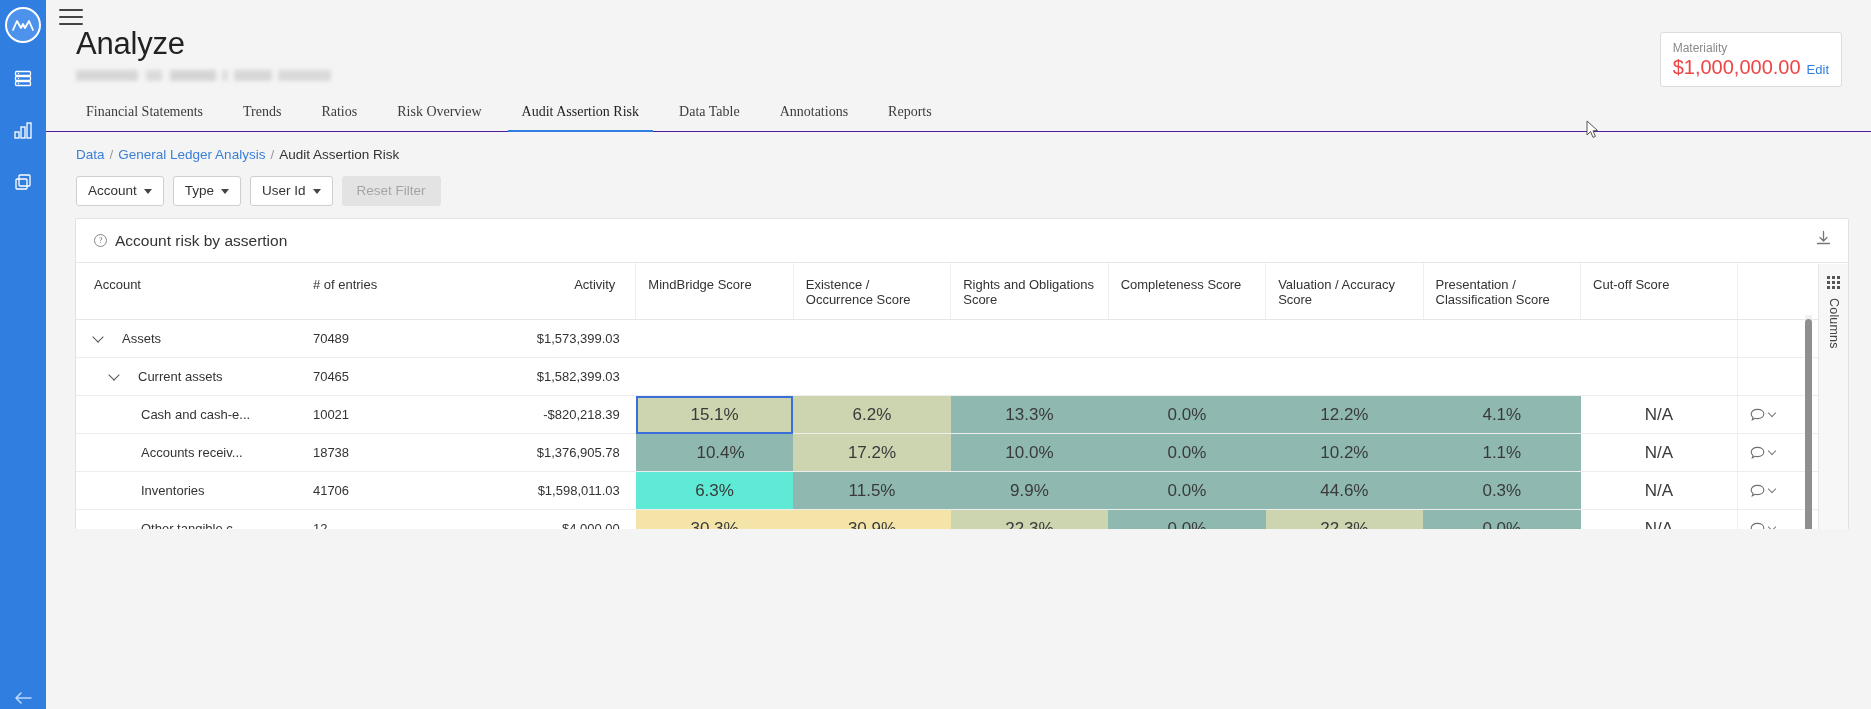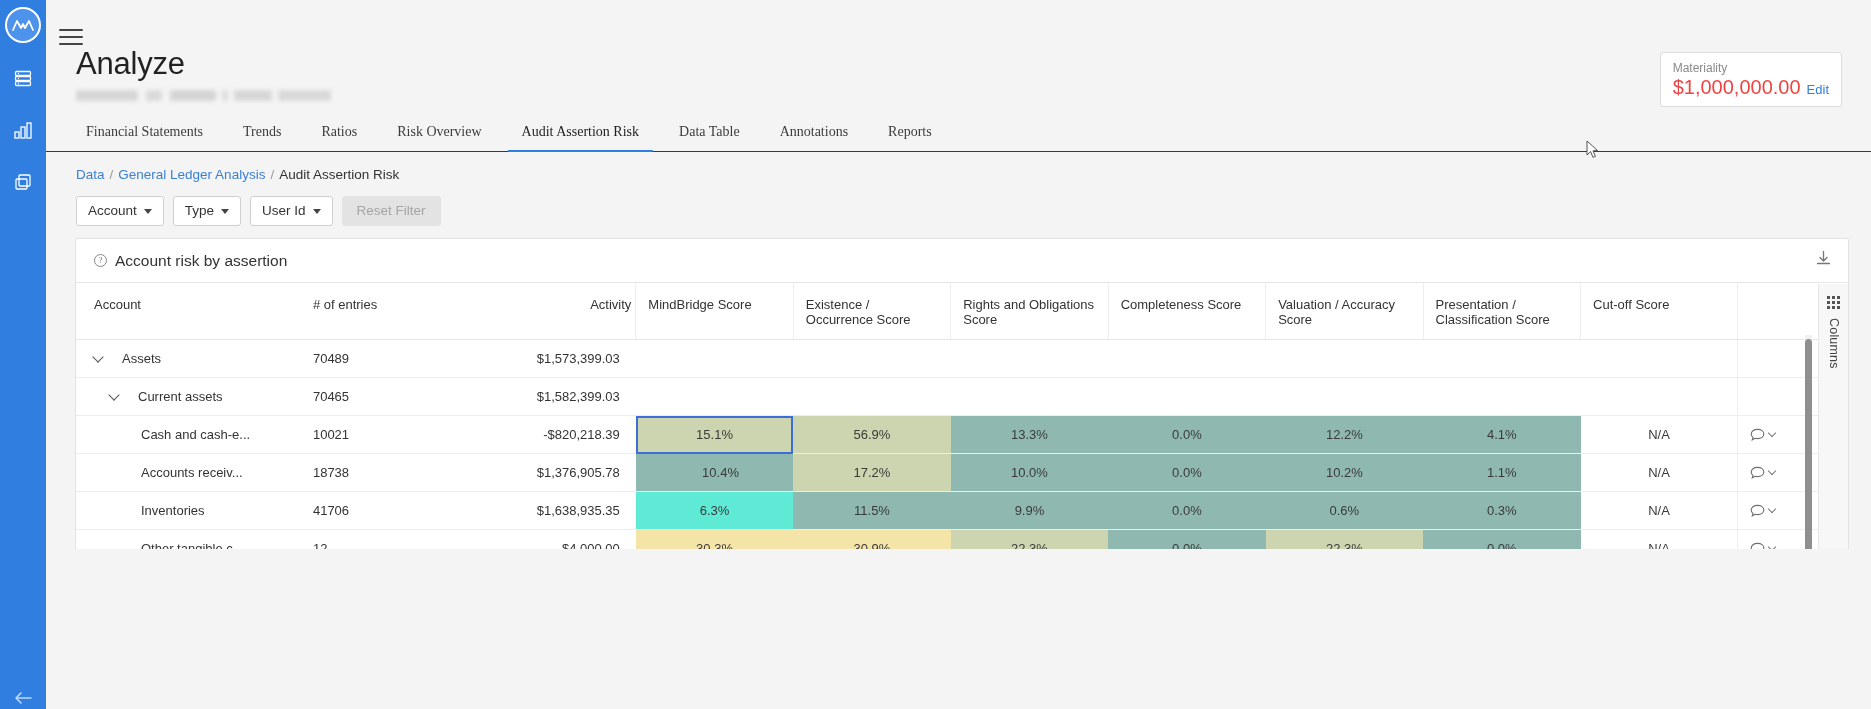--- a/index.html
+++ b/index.html
@@ -32,21 +32,21 @@
     display: flex; align-items: center; justify-content: center;
     cursor: pointer;
   }
   .rail-icon:first-of-type { margin-top: 30px; }
   .rail-bottom {
     position: absolute; bottom: 4px; left: 0; width: 46px;
     display: flex; justify-content: center;
   }
 
   
-  .main { flex: 1 1 auto; position: relative; background: #f4f4f4; height: 529px; overflow: hidden; margin-top: 20px; }
+  .main { flex: 1 1 auto; position: relative; background: #f4f4f4; height: 529px; overflow: hidden; }
 
   .hamburger {
     position: absolute; left: 13px; top: 7px;
     width: 24px; height: 20px; cursor: pointer;
     display: flex; flex-direction: column; justify-content: space-between;
     padding: 2px 0;
   }
   .hamburger span { display: block; height: 2px; background: #444; border-radius: 1px; }
 
   .header { padding: 26px 0 0 30px; position: relative; }
@@ -148,33 +148,33 @@
   table { border-collapse: collapse; width: 1792px; table-layout: fixed; }
 
   thead th {
     font-size: 13px; font-weight: 400; color: #333;
     vertical-align: top; padding: 14px 12px 12px 12px;
     border-bottom: 1px solid #e6e6e6; text-align: left;
     line-height: 15px; background: #fff;
   }
   th.c-account { width: 180px; padding-left: 18px; }
   th.c-entries { width: 166px; }
-  th.c-activity { width: 102px; text-align: right; padding-right: 4px; }
+  th.c-activity { width: 102px; text-align: right; padding-right: 20px; }
   th.c-score { width: 126px; border-left: 1px solid #eee; }
   th.c-actions { width: 104px; border-left: 1px solid #eee; }
 
   tbody td {
     font-size: 13px; color: #333; height: 38px;
     border-bottom: 1px solid #ededed; padding: 0 12px;
     vertical-align: middle;
   }
   td.acct { padding-left: 18px; }
   td.entries { }
   td.activity { text-align: right; padding-right: 16px; }
-  td.score { text-align: center; font-size: 13px; color: #3a3a3a; }
+  td.score { text-align: center; font-size: 17px; color: #3a3a3a; }
   td.actions { border-left: 1px solid #eee; }
 
   .acct-inner { display: flex; align-items: center; gap: 20px; }
   .chev {
     display: inline-block; width: 8px; height: 8px;
     border-right: 1.4px solid #555; border-bottom: 1.4px solid #555;
     transform: rotate(45deg); margin-top: -4px; flex: 0 0 8px;
   }
   .ind1 { padding-left: 0px; }
   .ind2 { padding-left: 16px; }
@@ -404,21 +404,21 @@
               </tr>
               <tr>
                 <td class="acct">
                   <div class="acct-inner ind3">
                     <span>Cash and cash-e...</span>
                   </div>
                 </td>
                 <td class="entries">10021</td>
                 <td class="activity">-$820,218.39</td>
                 <td class="score cell-selected" style="background: rgb(204, 213, 176);">15.1%</td>
-                <td class="score" style="background: rgb(204, 213, 176);">56.9%</td>
+                <td class="score" style="background: rgb(204, 213, 176);">6.2%</td>
                 <td class="score" style="background: rgb(143, 185, 176);">13.3%</td>
                 <td class="score" style="background: rgb(143, 185, 176);">0.0%</td>
                 <td class="score" style="background: rgb(143, 185, 176);">12.2%</td>
                 <td class="score" style="background: rgb(143, 185, 176);">4.1%</td>
                 <td class="score">N/A</td>
                 <td class="actions">
                   <div class="row-actions">
                     <span class="bubble-wrap">
                       <svg width="15" height="14" viewBox="0 0 15 14" aria-hidden="true">
                         <path d="M7.5 1.4 C11.2 1.4 13.8 3.4 13.8 6 C13.8 8.6 11.2 10.6 7.5 10.6 C6.6 10.6 5.8 10.5 5.1 10.3 L2.3 11.8 L3 9.4 C1.8 8.5 1.2 7.3 1.2 6 C1.2 3.4 3.8 1.4 7.5 1.4 Z" fill="none" stroke="#6e6e6e" stroke-width="1.1"></path>
@@ -464,26 +464,26 @@
                   </div>
                 </td>
               </tr>
               <tr>
                 <td class="acct">
                   <div class="acct-inner ind3">
                     <span>Inventories</span>
                   </div>
                 </td>
                 <td class="entries">41706</td>
-                <td class="activity">$1,638,935.35</td>
+                <td class="activity">$1,598,011.03</td>
                 <td class="score" style="background: #5eead4;">6.3%</td>
                 <td class="score" style="background: rgb(143, 185, 176);">11.5%</td>
                 <td class="score" style="background: rgb(143, 185, 176);">9.9%</td>
                 <td class="score" style="background: rgb(143, 185, 176);">0.0%</td>
-                <td class="score" style="background: rgb(143, 185, 176);">0.6%</td>
+                <td class="score" style="background: rgb(143, 185, 176);">44.6%</td>
                 <td class="score" style="background: rgb(143, 185, 176);">0.3%</td>
                 <td class="score">N/A</td>
                 <td class="actions">
                   <div class="row-actions">
                     <span class="bubble-wrap">
                       <svg width="15" height="14" viewBox="0 0 15 14" aria-hidden="true">
                         <path d="M7.5 1.4 C11.2 1.4 13.8 3.4 13.8 6 C13.8 8.6 11.2 10.6 7.5 10.6 C6.6 10.6 5.8 10.5 5.1 10.3 L2.3 11.8 L3 9.4 C1.8 8.5 1.2 7.3 1.2 6 C1.2 3.4 3.8 1.4 7.5 1.4 Z" fill="none" stroke="#6e6e6e" stroke-width="1.1"></path>
                       </svg>
                       <i class="chev-sm"></i>
                     </span>

